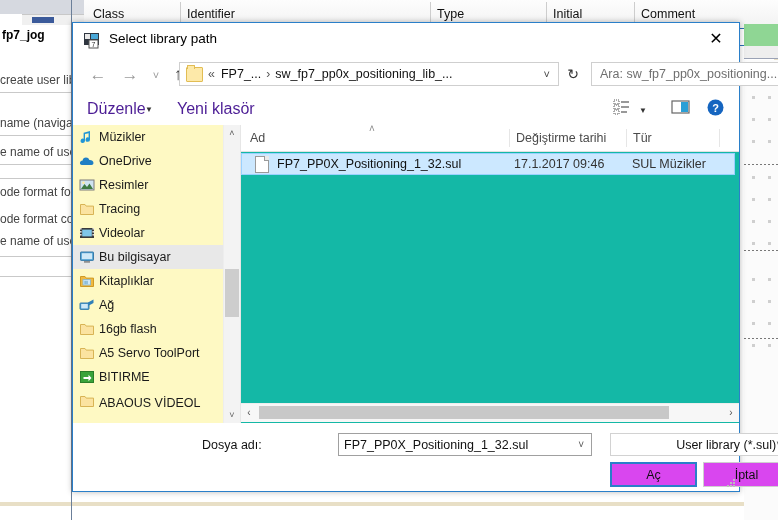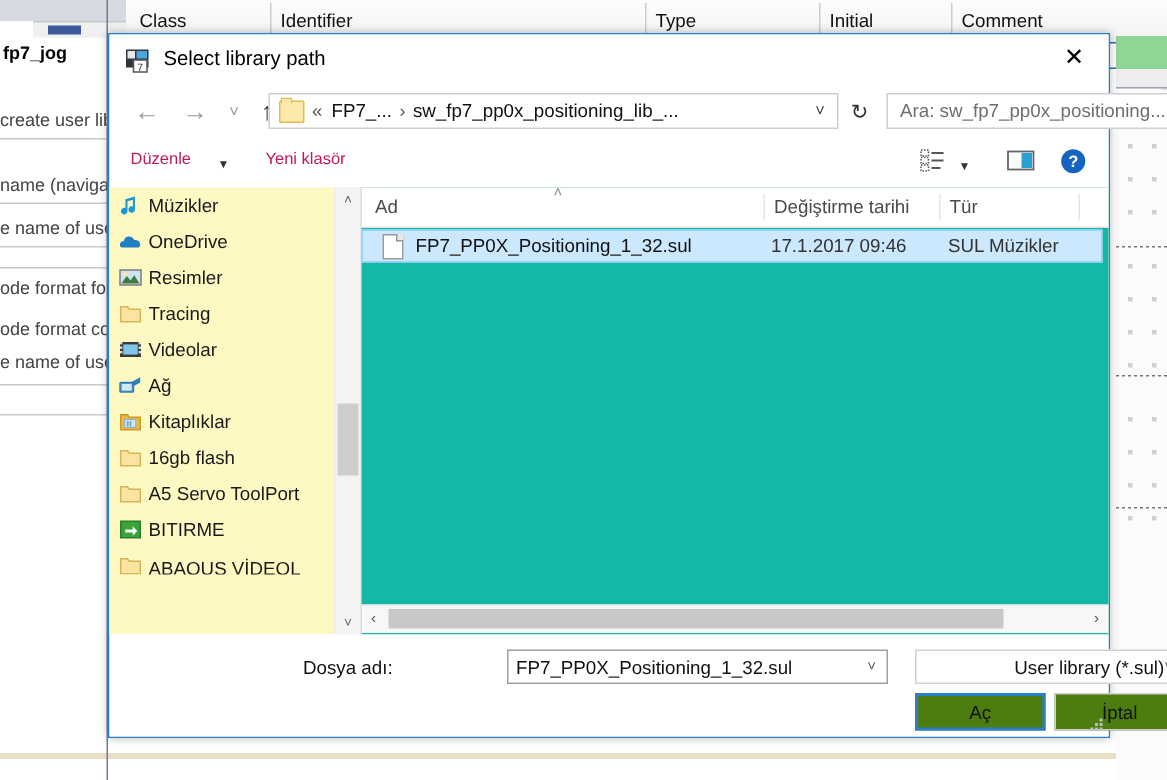--- a/index.html
+++ b/index.html
@@ -103,21 +103,21 @@
     position:absolute; left:518px; top:5px; width:222px; height:24px;
     border:1px solid #cfcfcf; background:#fff; box-sizing:border-box;
     display:flex; align-items:center;
   }
   .searchbox .ph { font-size:12.5px; color:#6f6f6f; margin-left:8px; white-space:nowrap;
     overflow:hidden; text-overflow:clip; flex:1;}
 
   
   .toolbar { position:absolute; left:0; top:70px; width:666px; height:32px;
     background:#fff; border-bottom:1px solid #e2e2e2; }
-  .tb-item { position:absolute; top:7px; font-size:11px; color:#be185d; white-space:nowrap; }
+  .tb-item { position:absolute; top:7px; font-size:16px; color:#4c1d95; white-space:nowrap; }
   .tb-caret { position:absolute; top:12px; font-size:8px; color:#333; }
   .tb-icon { position:absolute; top:6px; }
 
   
   .body { position:absolute; left:0; top:102px; width:666px; height:298px; background:#fff; }
   .sidebar {
     position:absolute; left:0; top:0; width:150px; height:298px;
     background:#fef9c3; overflow:hidden;
   }
   .sb-item {
@@ -175,21 +175,21 @@
   .fn-input .cv { margin-right:7px; color:#555; font-size:10px; }
   .ft-select {
     position:absolute; left:537px; top:10px; width:180px; height:23px;
     border:1px solid #d2d2d2; background:#fff; box-sizing:border-box;
     display:flex; align-items:center;
   }
   .ft-select .v { font-size:12.5px; color:#111; margin-left:5px; white-space:nowrap; flex:1;text-align:right; }
   .ft-select .cv { margin-right:7px; color:#555; font-size:10px; }
   .btn {
     position:absolute; top:39px; height:25px; width:87px;
-    border:1px solid #cfcfcf; background:#4d7c0f; box-sizing:border-box;
+    border:1px solid #cfcfcf; background:#d946ef; box-sizing:border-box;
     font-size:12.5px; color:#111; display:flex; align-items:center; justify-content:center;
   }
   .btn.primary { border:2px solid #2a7fc9; left:537px - 0px; }
   .resize-grip { position:absolute; right:3px; bottom:3px; width:10px; height:10px; }
   .resize-grip i { position:absolute; width:2px; height:2px; background:#bdbdbd; }
 </style>
 </head>
 <body>
 
 <div id="root">
@@ -390,42 +390,52 @@
               <rect x="1" y="6" width="1.6" height="1.6" fill="#ddd"></rect>
               <rect x="1" y="9" width="1.6" height="1.6" fill="#ddd"></rect>
               <rect x="13.4" y="3" width="1.6" height="1.6" fill="#ddd"></rect>
               <rect x="13.4" y="6" width="1.6" height="1.6" fill="#ddd"></rect>
               <rect x="13.4" y="9" width="1.6" height="1.6" fill="#ddd"></rect>
             </svg>
           </span>
           <span>Videolar</span>
         </div>
 
-
-        <div class="sb-item">
-          <span class="sb-ico">
-            <svg width="16" height="16" viewBox="0 0 16 16">
-              <rect x="1" y="6" width="9" height="6.4" rx="0.6" fill="#4a9fd4" stroke="#3a7ba8" stroke-width="1"></rect>
-              <rect x="2.2" y="7" width="6.6" height="4.4" fill="#cfe8f7"></rect>
-              <path d="M9 5.5 L14.5 2.5 L14.5 6 L9 9 Z" fill="#2f7fb8"></path>
-            </svg>
-          </span>
-          <span>Ağ</span>
+        <div class="sb-item sel">
+          <span class="sb-ico">
+            <svg width="16" height="16" viewBox="0 0 16 16">
+              <rect x="1.5" y="3" width="13" height="8.4" rx="0.6" fill="#4a9fd4" stroke="#3a7ba8" stroke-width="1"></rect>
+              <rect x="2.8" y="4.2" width="10.4" height="6" fill="#cfe8f7"></rect>
+              <rect x="5" y="12.2" width="6" height="1.4" fill="#7a7a7a"></rect>
+            </svg>
+          </span>
+          <span>Bu bilgisayar</span>
         </div>
 
         <div class="sb-item">
           <span class="sb-ico">
             <svg width="16" height="16" viewBox="0 0 16 16">
               <path d="M1.5 3.5 h4.5 l1.2 1.6 h7.3 v8.4 h-13 z" fill="#f0b940" stroke="#cf9a24" stroke-width="1"></path>
               <rect x="4" y="6.6" width="7.5" height="5.4" fill="#cfe8f7" stroke="#86b6cf" stroke-width="0.8"></rect>
               <rect x="5.5" y="7.8" width="1.2" height="3.4" fill="#6da8c9"></rect>
               <rect x="7.4" y="7.8" width="1.2" height="3.4" fill="#6da8c9"></rect>
             </svg>
           </span>
           <span>Kitaplıklar</span>
+        </div>
+
+        <div class="sb-item">
+          <span class="sb-ico">
+            <svg width="16" height="16" viewBox="0 0 16 16">
+              <rect x="1" y="6" width="9" height="6.4" rx="0.6" fill="#4a9fd4" stroke="#3a7ba8" stroke-width="1"></rect>
+              <rect x="2.2" y="7" width="6.6" height="4.4" fill="#cfe8f7"></rect>
+              <path d="M9 5.5 L14.5 2.5 L14.5 6 L9 9 Z" fill="#2f7fb8"></path>
+            </svg>
+          </span>
+          <span>Ağ</span>
         </div>
 
         <div class="sb-item">
           <span class="sb-ico">
             <svg width="16" height="16" viewBox="0 0 16 16">
               <path d="M1.5 3.5 h4.5 l1.2 1.6 h7.3 v8.4 h-13 z" fill="#fbe3a0" stroke="#d8b455" stroke-width="1"></path>
             </svg>
           </span>
           <span>16gb flash</span>
         </div>

